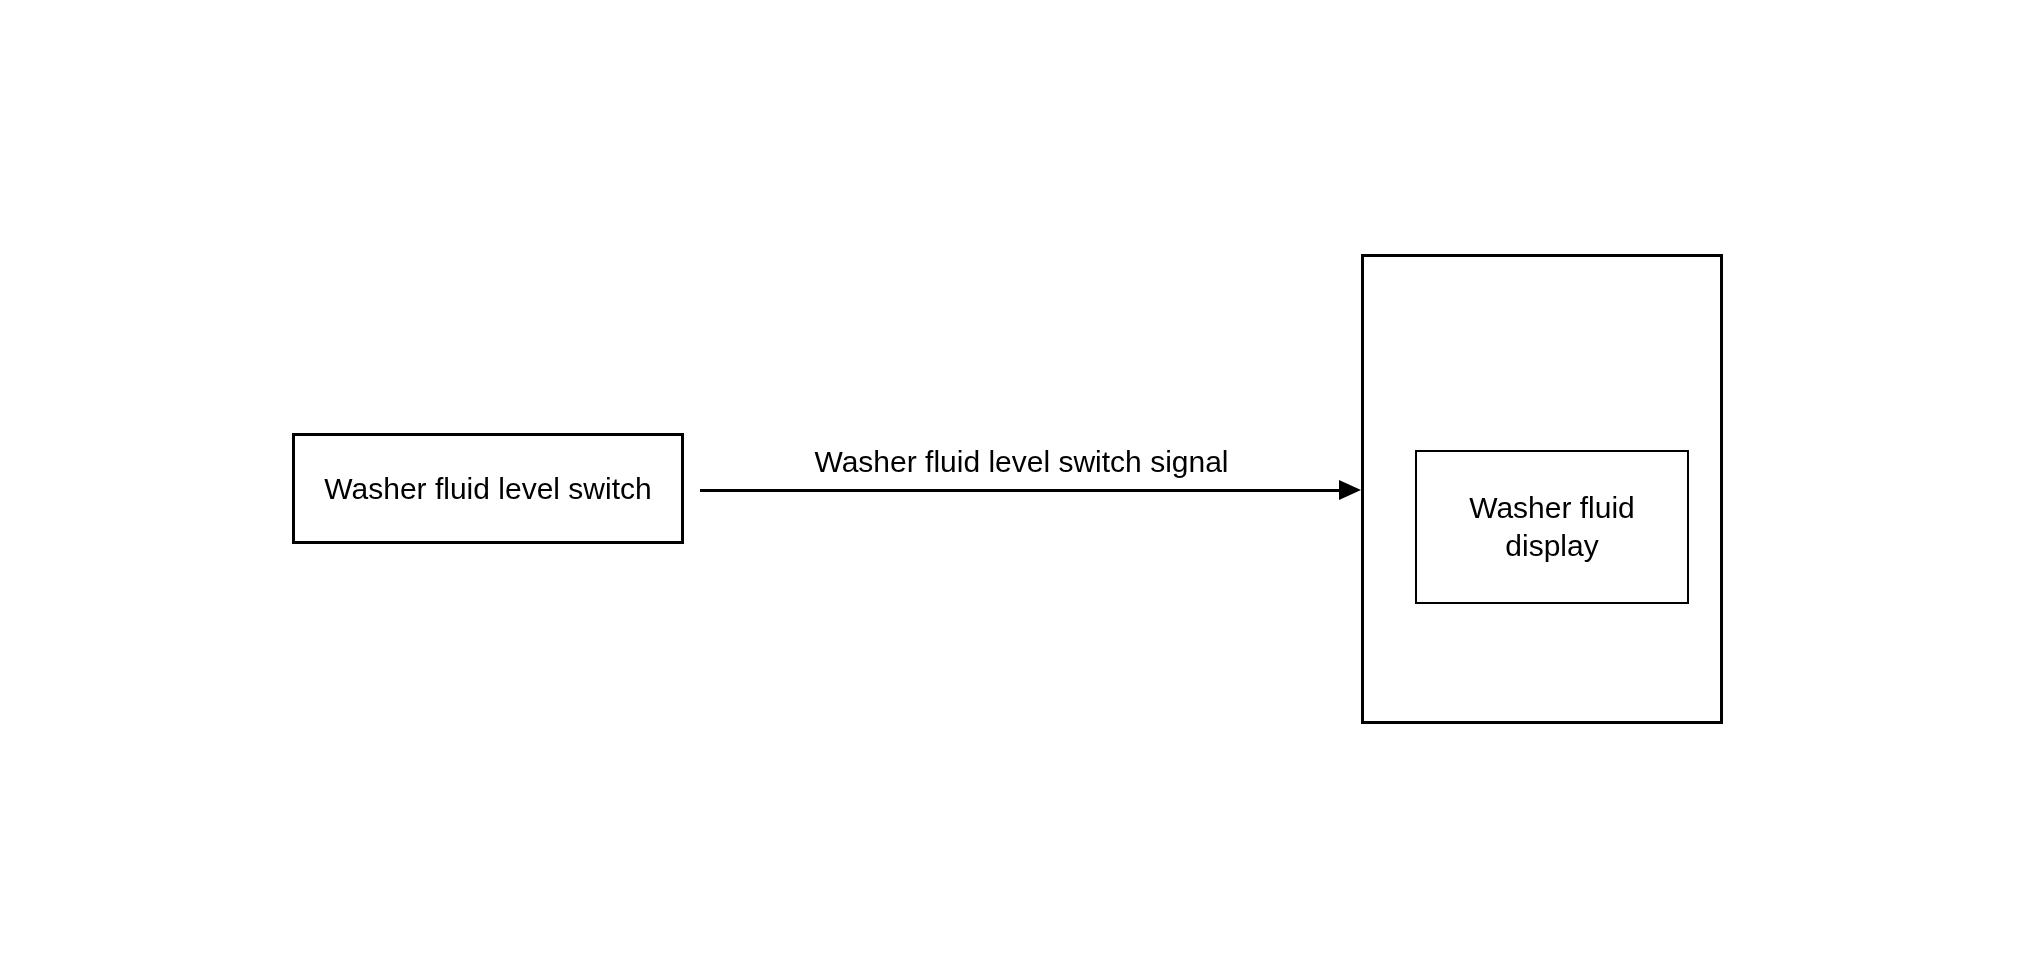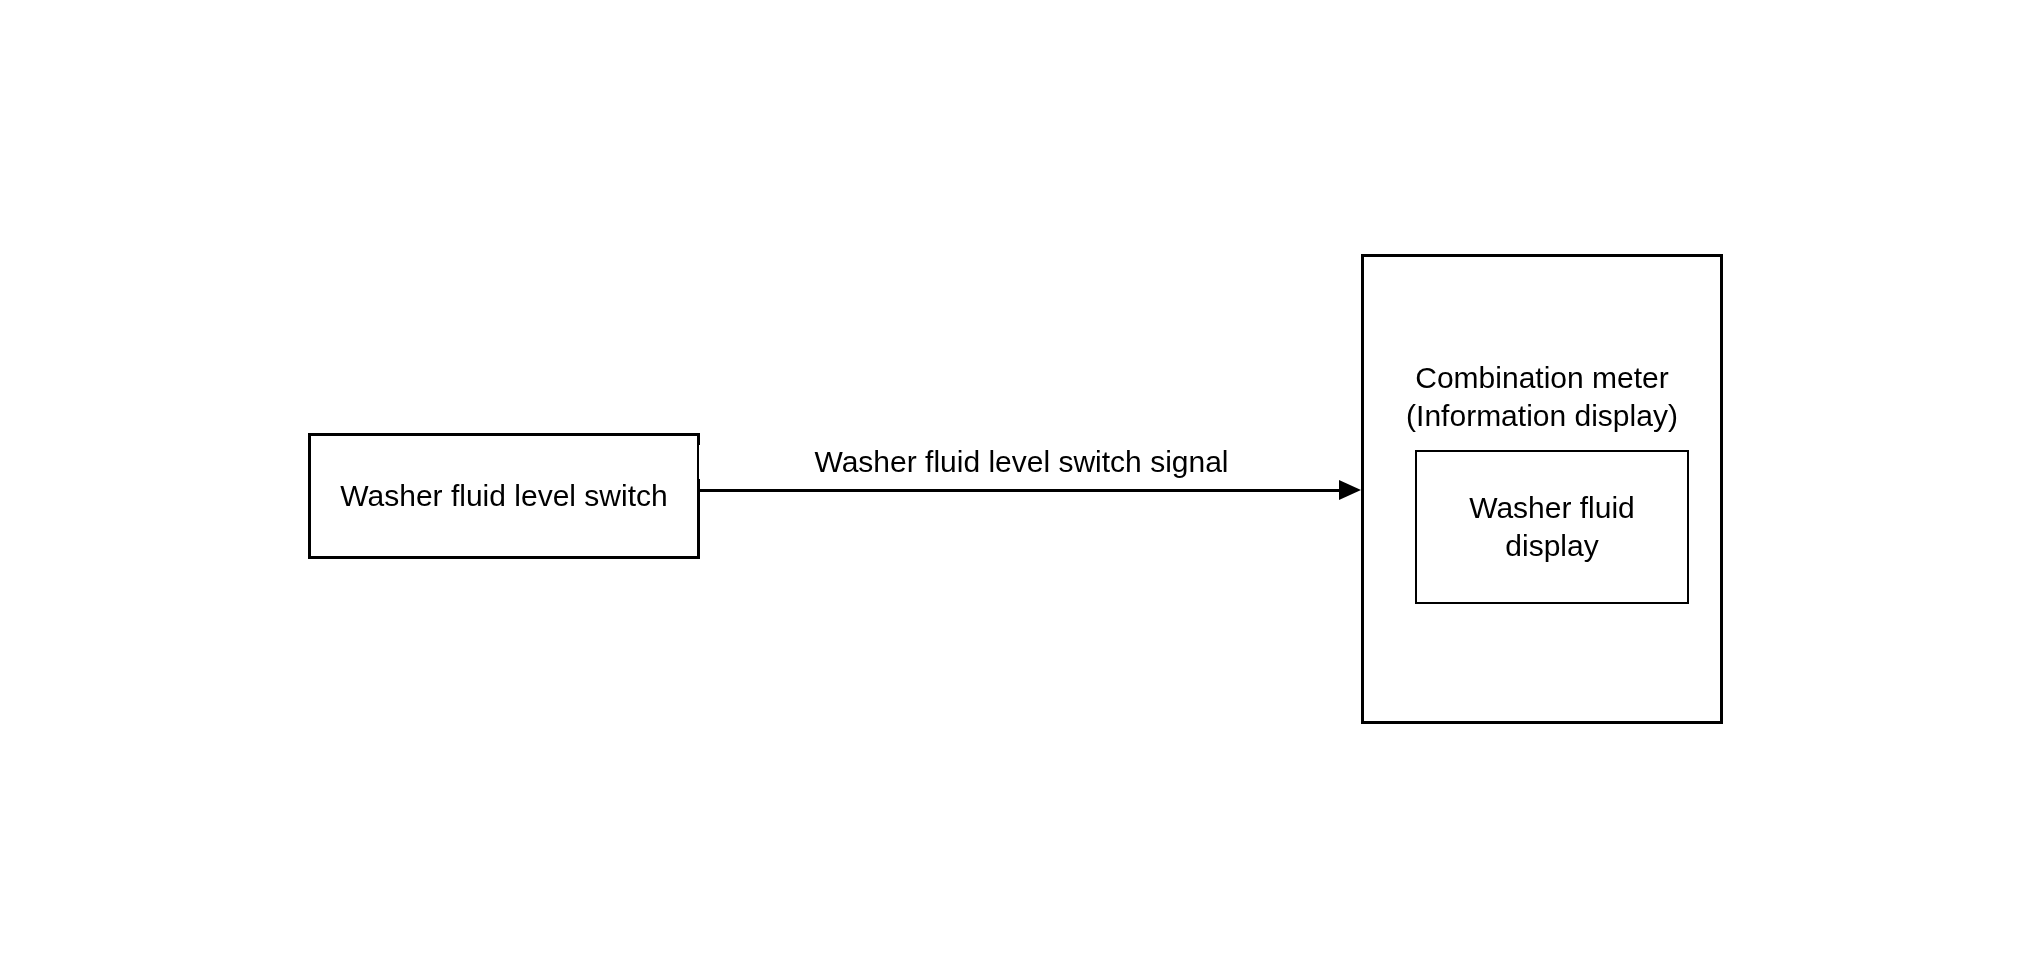--- a/index.html
+++ b/index.html
@@ -20,24 +20,24 @@
     position: absolute;
     box-sizing: border-box;
     border: 3px solid #000000;
     background: #ffffff;
     display: flex;
     align-items: center;
     justify-content: center;
     text-align: center;
   }
   .source-box {
-    left: 308px;
+    left: 292px;
     top: 433px;
     width: 392px;
-    height: 126px;
+    height: 111px;
     font-size: 30px;
   }
   .arrow-line {
     position: absolute;
     left: 700px;
     top: 489px;
     width: 642px;
     height: 3px;
     background: #000000;
   }
@@ -97,24 +97,20 @@
   <div class="box source-box">
     <span>Washer fluid level switch</span>
   </div>
 
   <div class="arrow-label">Washer fluid level switch signal</div>
 
   <div class="arrow-line"></div>
   <div class="arrow-head"></div>
 
   <div class="box target-box">
-    <div class="target-title">
-      <div>Combination meter</div>
-      <div>(Information display)</div>
-    </div>
 
     <div class="box inner-box">
       <div>Washer fluid</div>
       <div>display</div>
     </div>
   </div>
 
 </div>
 
 </body></html>

